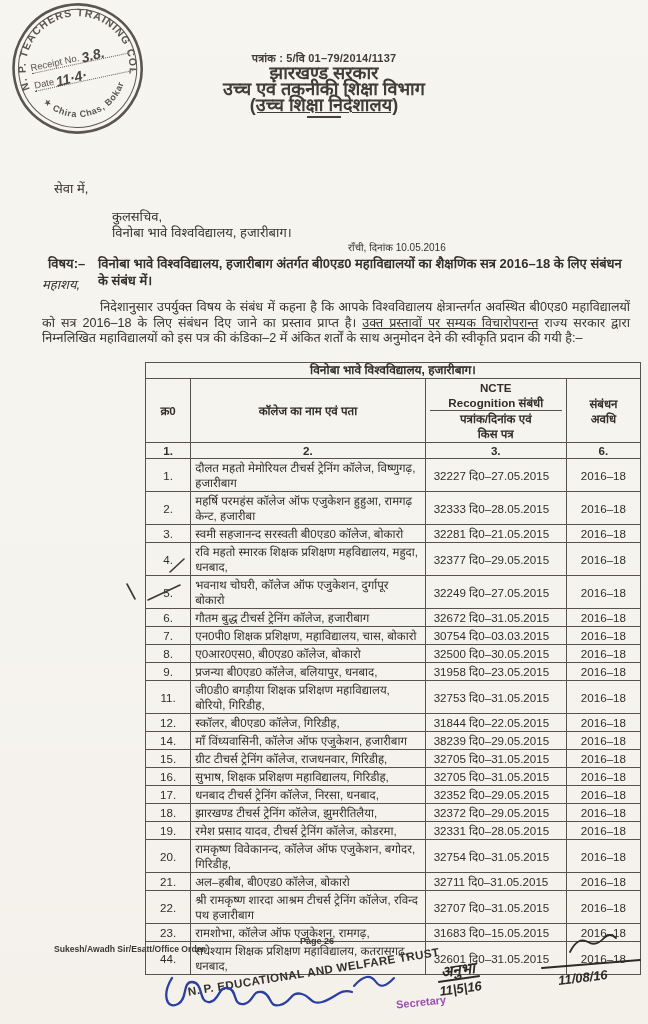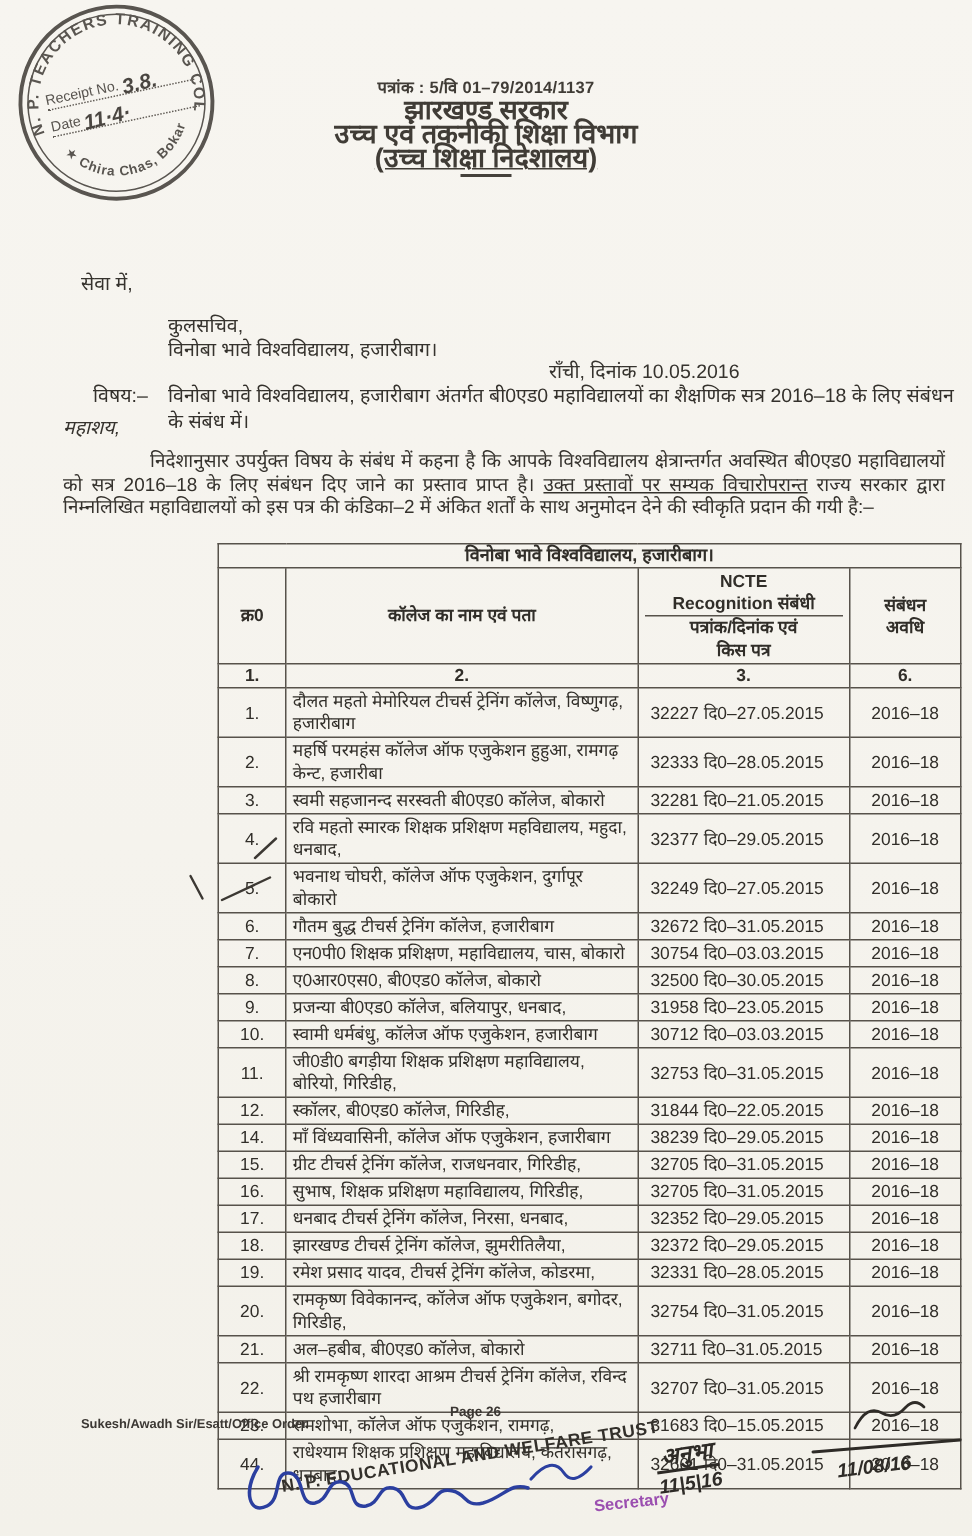--- a/index.html
+++ b/index.html
@@ -16,21 +16,21 @@
   .stamp-line{border-bottom:1.5px dotted #55504a;display:flex;align-items:flex-end;gap:2px;margin-bottom:6px;}
   .hw{font-style:italic;font-size:14px;font-weight:700;color:#3c3833;transform:rotate(-2deg);line-height:10px;}
   
   .letterhead{position:absolute;left:174px;top:50px;width:300px;text-align:center;font-weight:700;color:#403c36;}
   .lh-ref{font-size:11px;letter-spacing:.2px;}
   .lh-line{font-size:18px;line-height:16px;}
   .lh-dir{text-decoration:underline;}
   .lh-dash{width:34px;border-top:2.5px solid #45413b;margin:3px auto 0;}
   .blk{position:absolute;font-size:13px;line-height:15.5px;color:#36332e;}
   
-  .subject{position:absolute;left:62px;top:255px;width:578px;display:flex;font-size:13px;line-height:17px;font-weight:400;color:#34312c;}
+  .subject{position:absolute;left:48px;top:255px;width:578px;display:flex;font-size:13px;line-height:17px;font-weight:700;color:#34312c;}
   .subject .lbl{width:50px;flex:none;}
   .subject .txt{flex:1;}
   
   .body-para{position:absolute;left:42px;top:300px;width:588px;font-size:12.6px;line-height:15.6px;text-align:justify;text-indent:58px;color:#35322d;}
   .u{text-decoration:underline;}
   
   .tbl{position:absolute;left:145px;top:362px;width:496px;border-collapse:collapse;font-size:11.6px;color:#312e29;}
   .tbl td,.tbl th{border:1px solid #57524b;padding:1px 4px;vertical-align:middle;line-height:15px;}
   .tbl .title{text-align:center;font-weight:700;font-size:12px;padding:0 2px;}
   .tbl th{font-weight:700;text-align:center;}
@@ -95,21 +95,21 @@
     <div class="lh-dash"></div>
   </div>
 
 
   <div class="blk" style="left:54px;top:181px;">सेवा में,</div>
   <div class="blk" style="left:112px;top:209px;">
     <div>कुलसचिव,</div>
     <div>विनोबा भावे विश्वविद्यालय, हजारीबाग।</div>
   </div>
 
-  <div class="blk" style="left:366px;top:240px;font-size:13px;">राँची, दिनांक 10.05.2016</div>
+  <div class="blk" style="left:348px;top:240px;font-size:10px;">राँची, दिनांक 10.05.2016</div>
 
   <div class="subject">
     <span class="lbl">विषय:–</span>
     <span class="txt">विनोबा भावे विश्वविद्यालय, हजारीबाग अंतर्गत बी0एड0 महाविद्यालयों का शैक्षणिक सत्र 2016–18 के लिए संबंधन के संबंध में।</span>
   </div>
 
   <div class="blk" style="left:42px;top:277px;font-style:italic;">महाशय,</div>
 
   <div class="body-para">
     <span>निदेशानुसार उपर्युक्त विषय के संबंध में कहना है कि आपके विश्वविद्यालय क्षेत्रान्तर्गत अवस्थित बी0एड0 महाविद्यालयों को सत्र 2016–18 के लिए संबंधन दिए जाने का प्रस्ताव प्राप्त है। </span><span class="u">उक्त प्रस्तावों पर सम्यक विचारोपरान्त</span><span> राज्य सरकार द्वारा निम्नलिखित महाविद्यालयों को इस पत्र की कंडिका–2 में अंकित शर्तों के साथ अनुमोदन देने की स्वीकृति प्रदान की गयी है:–</span>
@@ -198,26 +198,20 @@
       <td class="c-period">2016–18</td>
     </tr>
 
     <tr>
       <td class="c-sn">9.</td>
       <td class="c-name">प्रजन्या बी0एड0 कॉलेज, बलियापुर, धनबाद,</td>
       <td class="c-ncte">31958 दि0–23.05.2015</td>
       <td class="c-period">2016–18</td>
     </tr>
 
-    <tr>
-      <td class="c-sn">10.</td>
-      <td class="c-name">स्वामी धर्मबंधु, कॉलेज ऑफ एजुकेशन, हजारीबाग</td>
-      <td class="c-ncte">30712 दि0–03.03.2015</td>
-      <td class="c-period">2016–18</td>
-    </tr>
 
     <tr>
       <td class="c-sn">11.</td>
       <td class="c-name">जी0डी0 बगड़ीया शिक्षक प्रशिक्षण महाविद्यालय, बोरियो, गिरिडीह,</td>
       <td class="c-ncte">32753 दि0–31.05.2015</td>
       <td class="c-period">2016–18</td>
     </tr>
 
     <tr>
       <td class="c-sn">12.</td>

